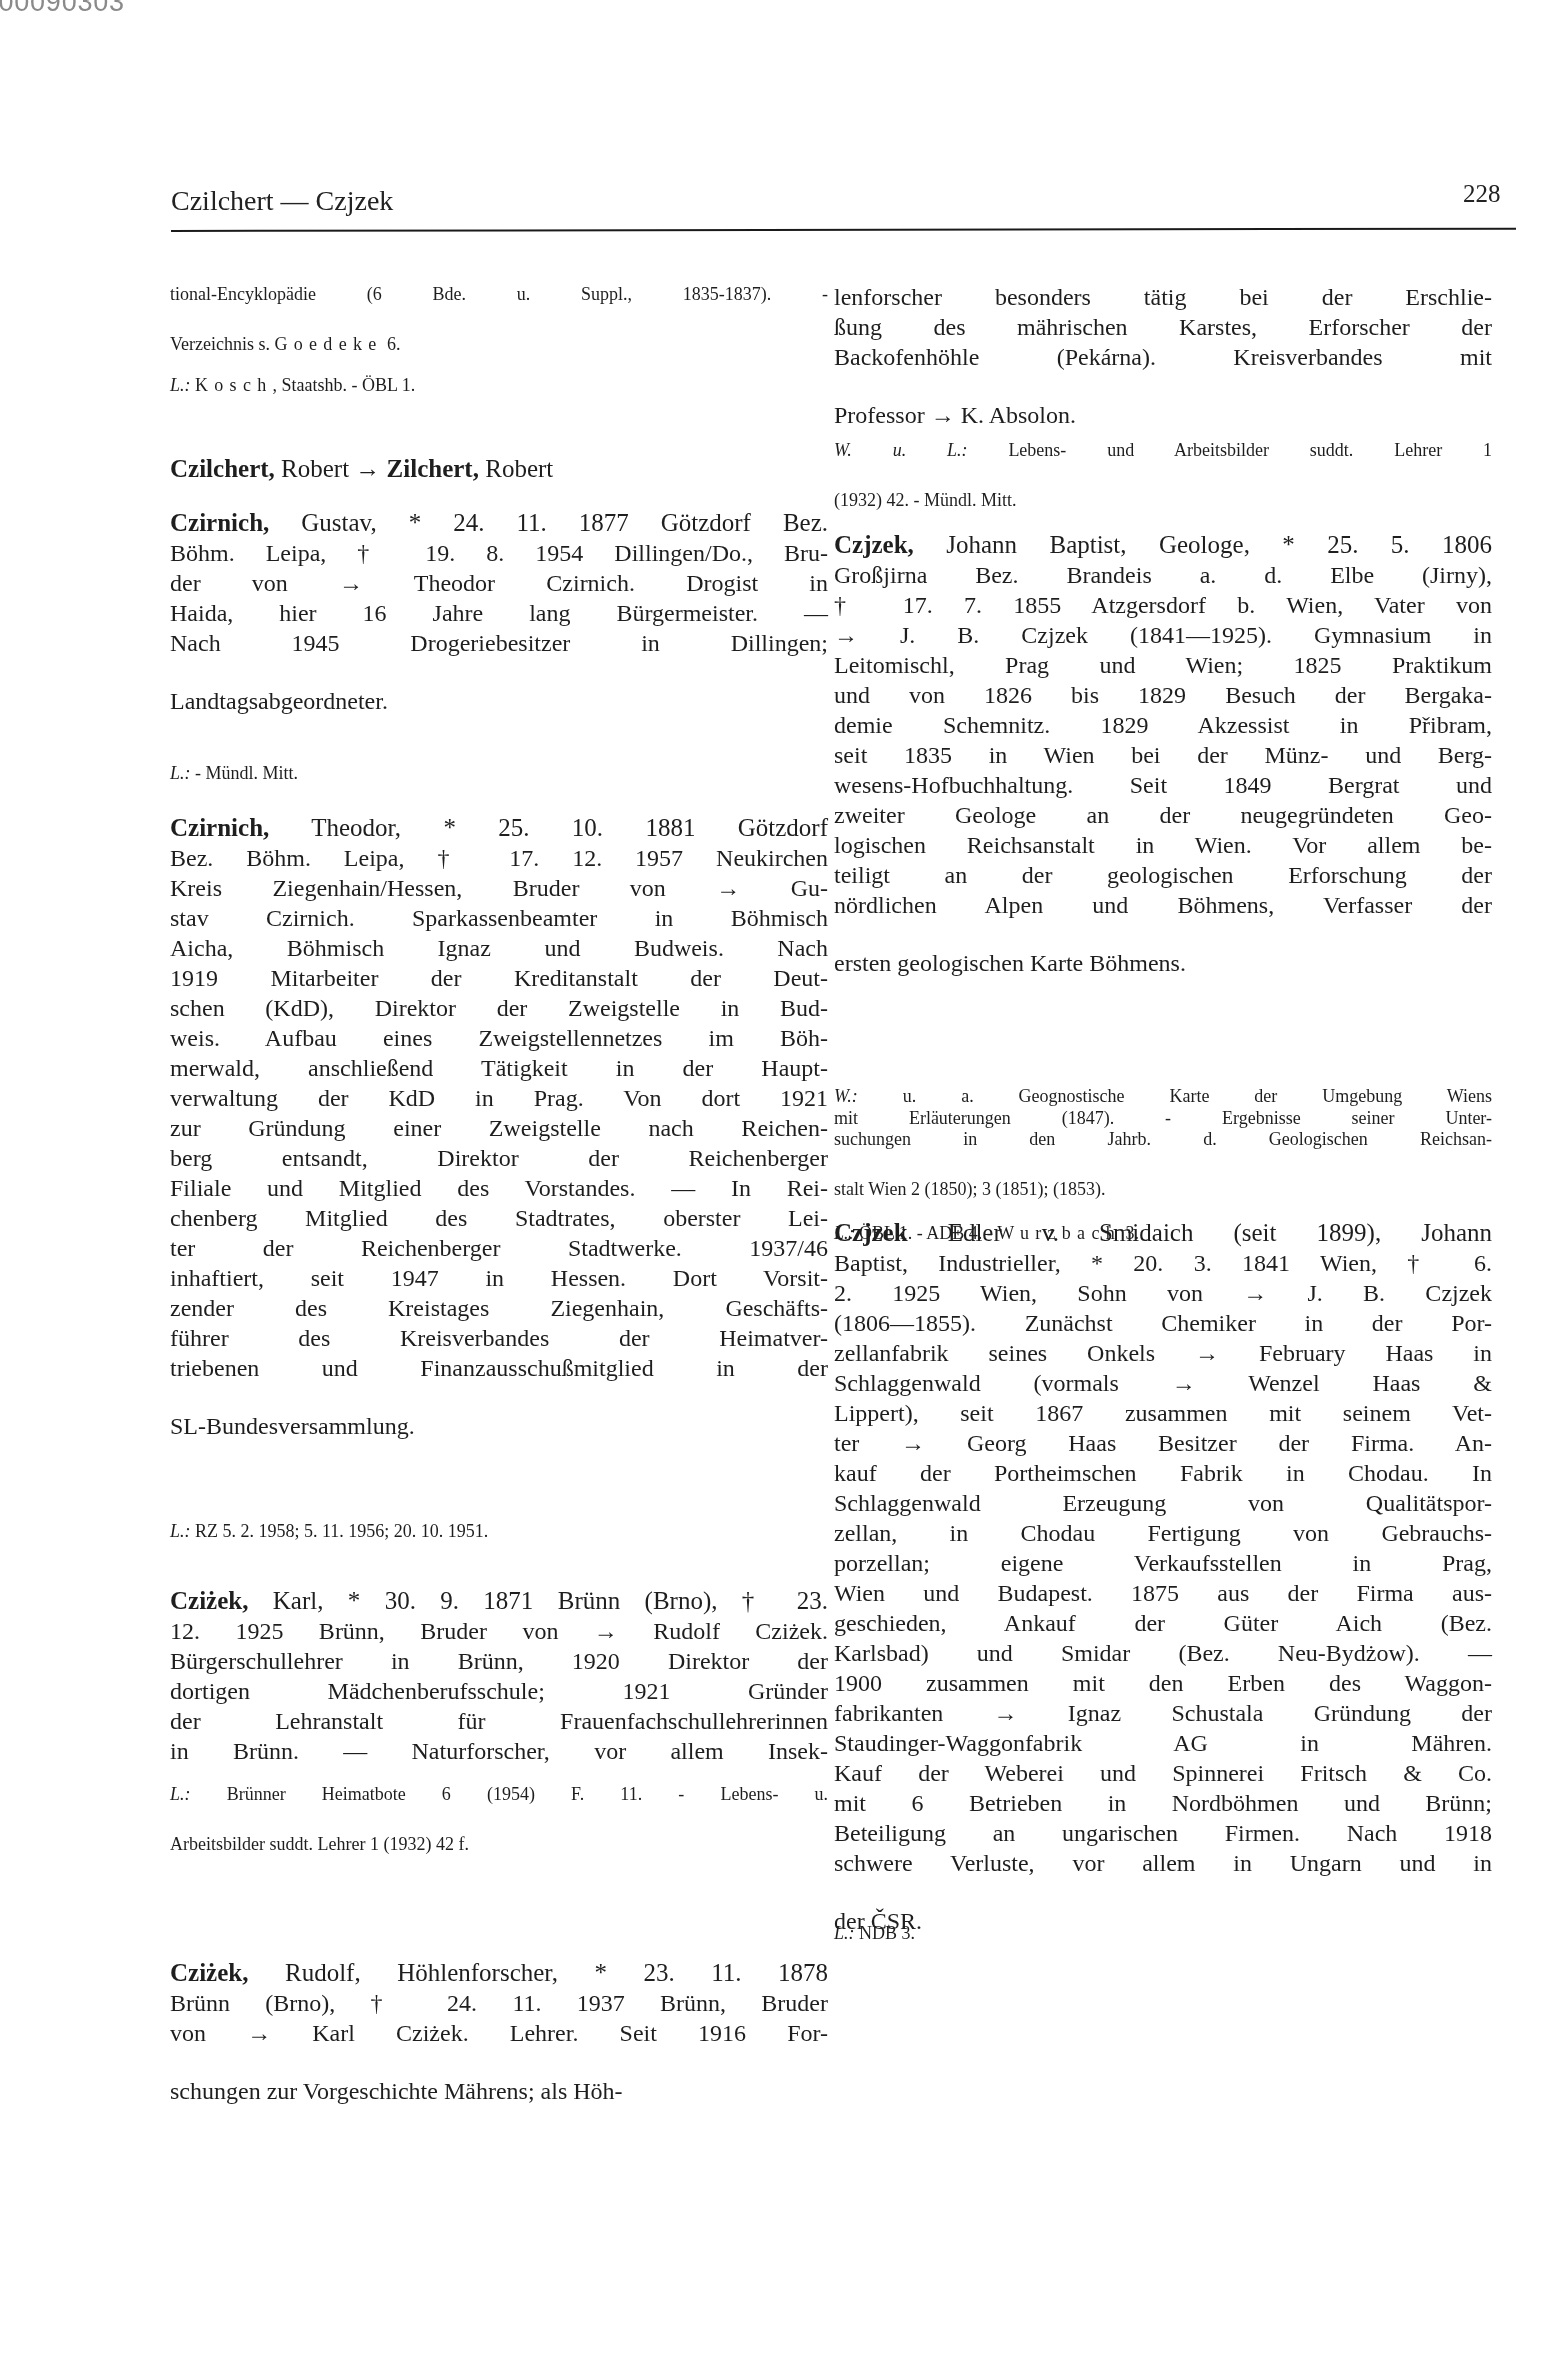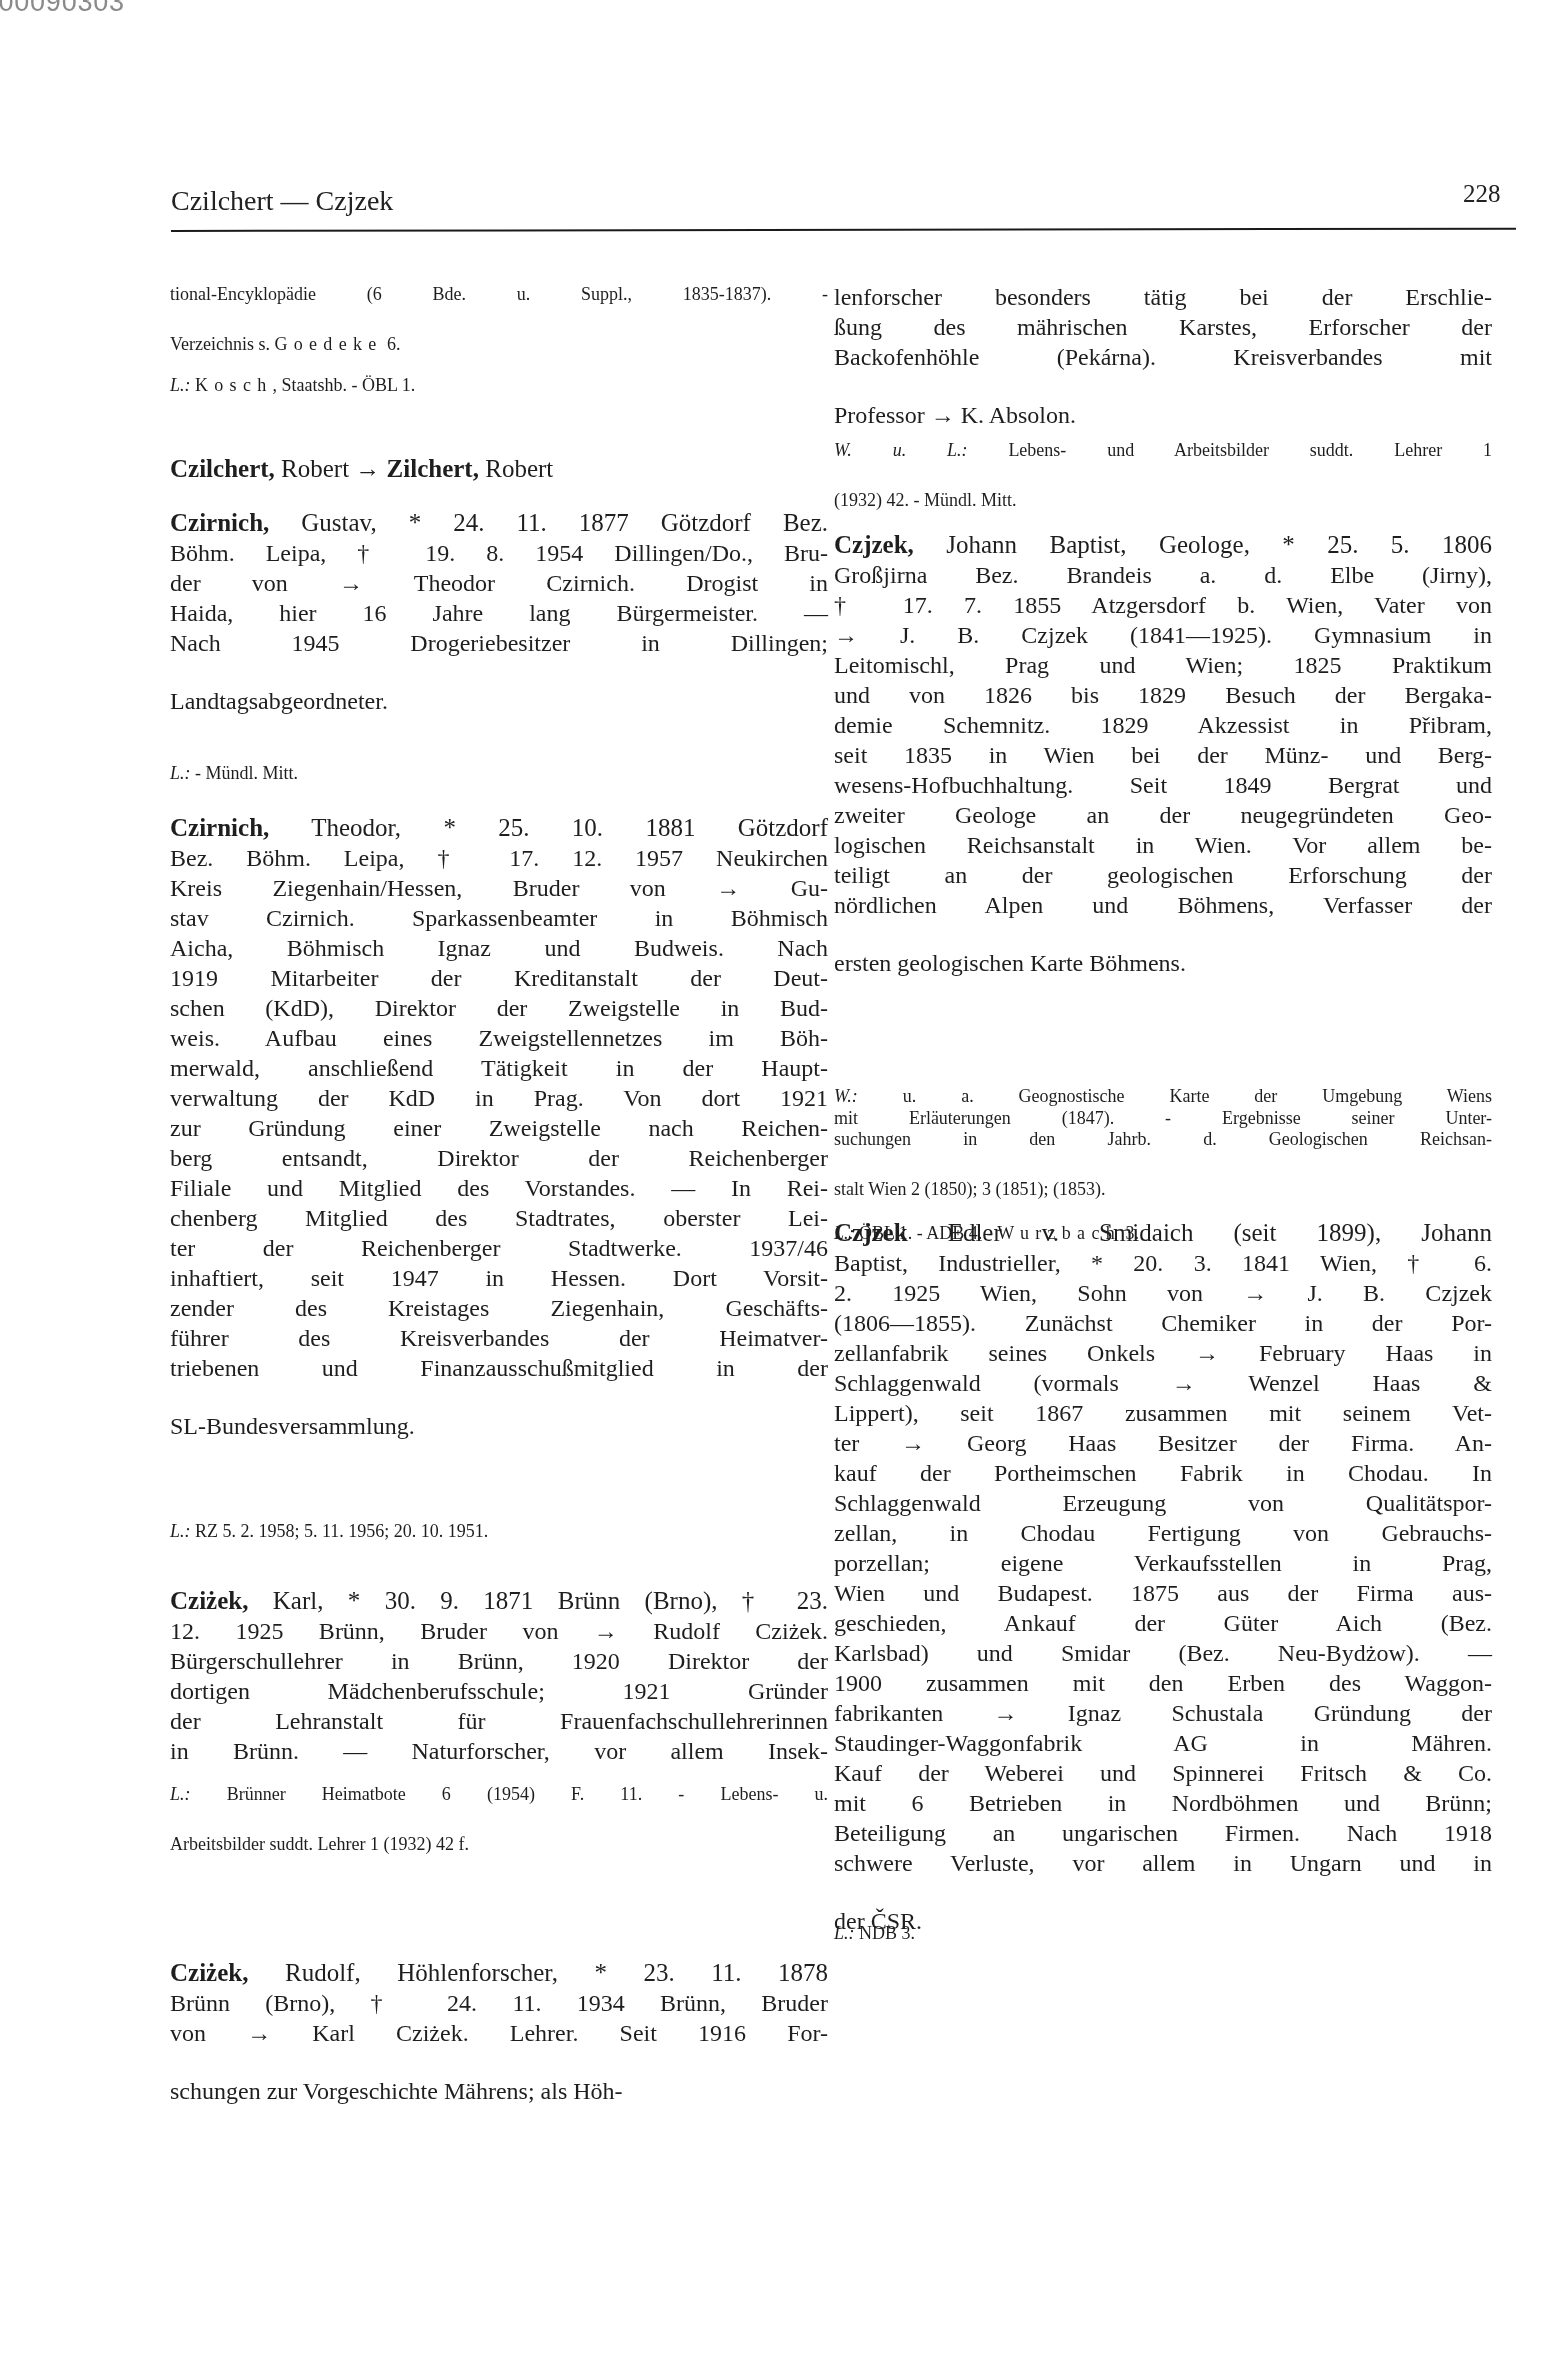--- a/index.html
+++ b/index.html
@@ -107,21 +107,21 @@
       <span class="line">dortigen Mädchenberufsschule; 1921 Gründer</span>
       <span class="line">der Lehranstalt für Frauenfachschullehrerinnen</span>
       <span class="line">in Brünn. — Naturforscher, vor allem Insek-</span>
     </div>
     <div class="block small" style="top: 1521px;">
       <span class="line"><span class="ital">L.:</span> <span>Brünner Heimatbote 6 (1954) F. 11. - Lebens- u.</span></span>
       <span class="line last"><span>Arbeitsbilder suddt. Lehrer 1 (1932) 42 f.</span></span>
     </div>
     <div class="block" style="top: 1695px;">
       <span class="line entry-head" style="line-height: 30px; height: 30px; font-size: 25px; text-align-last: justify;"><span class="bold">Cziżek,</span> <span>Rudolf, Höhlenforscher, * 23. 11. 1878</span></span>
-      <span class="line">Brünn (Brno), † 24. 11. 1934 Brünn, Bruder</span>
+      <span class="line">Brünn (Brno), † 24. 11. 1937 Brünn, Bruder</span>
       <span class="line">von → Karl Cziżek. Lehrer. Seit 1916 For-</span>
       <span class="line last">schungen zur Vorgeschichte Mährens; als Höh-</span>
     </div>
   </div>
 <div class="col col-right" id="col-right">
     <div class="block" style="top: 19px;">
       <span class="line">lenforscher besonders tätig bei der Erschlie-</span>
       <span class="line">ßung des mährischen Karstes, Erforscher der</span>
       <span class="line">Backofenhöhle (Pekárna). Kreisverbandes mit</span>
       <span class="line last">Professor → K. Absolon.</span>

